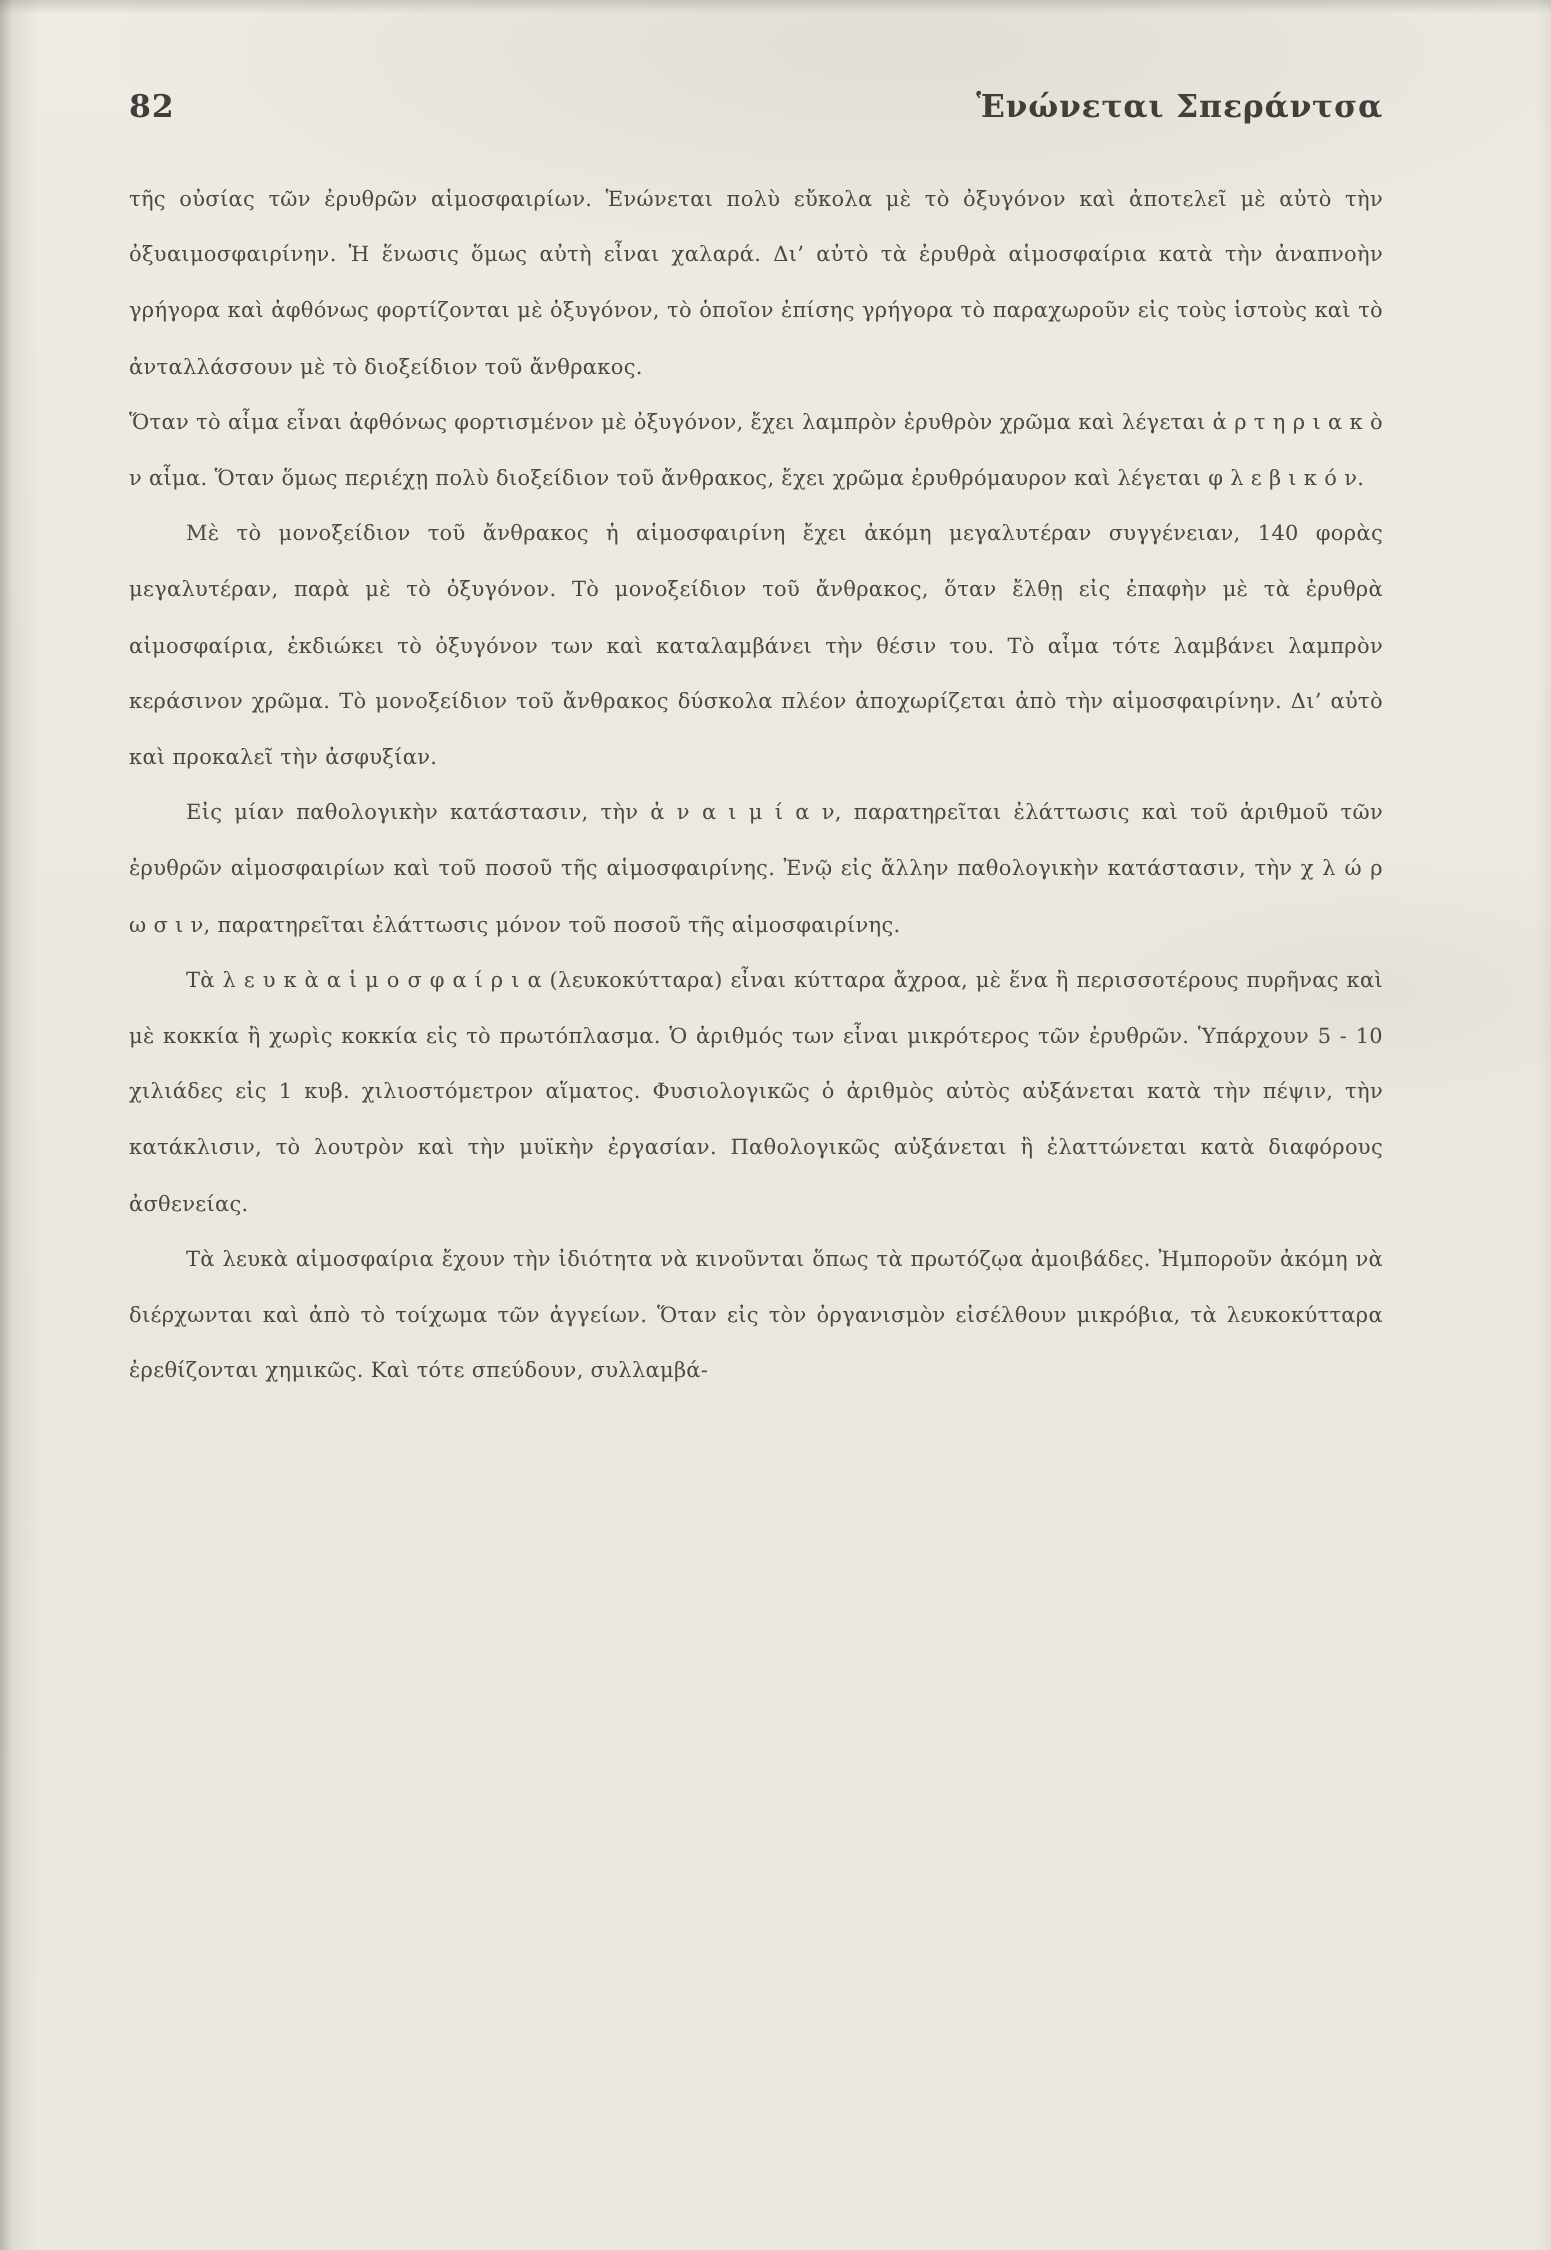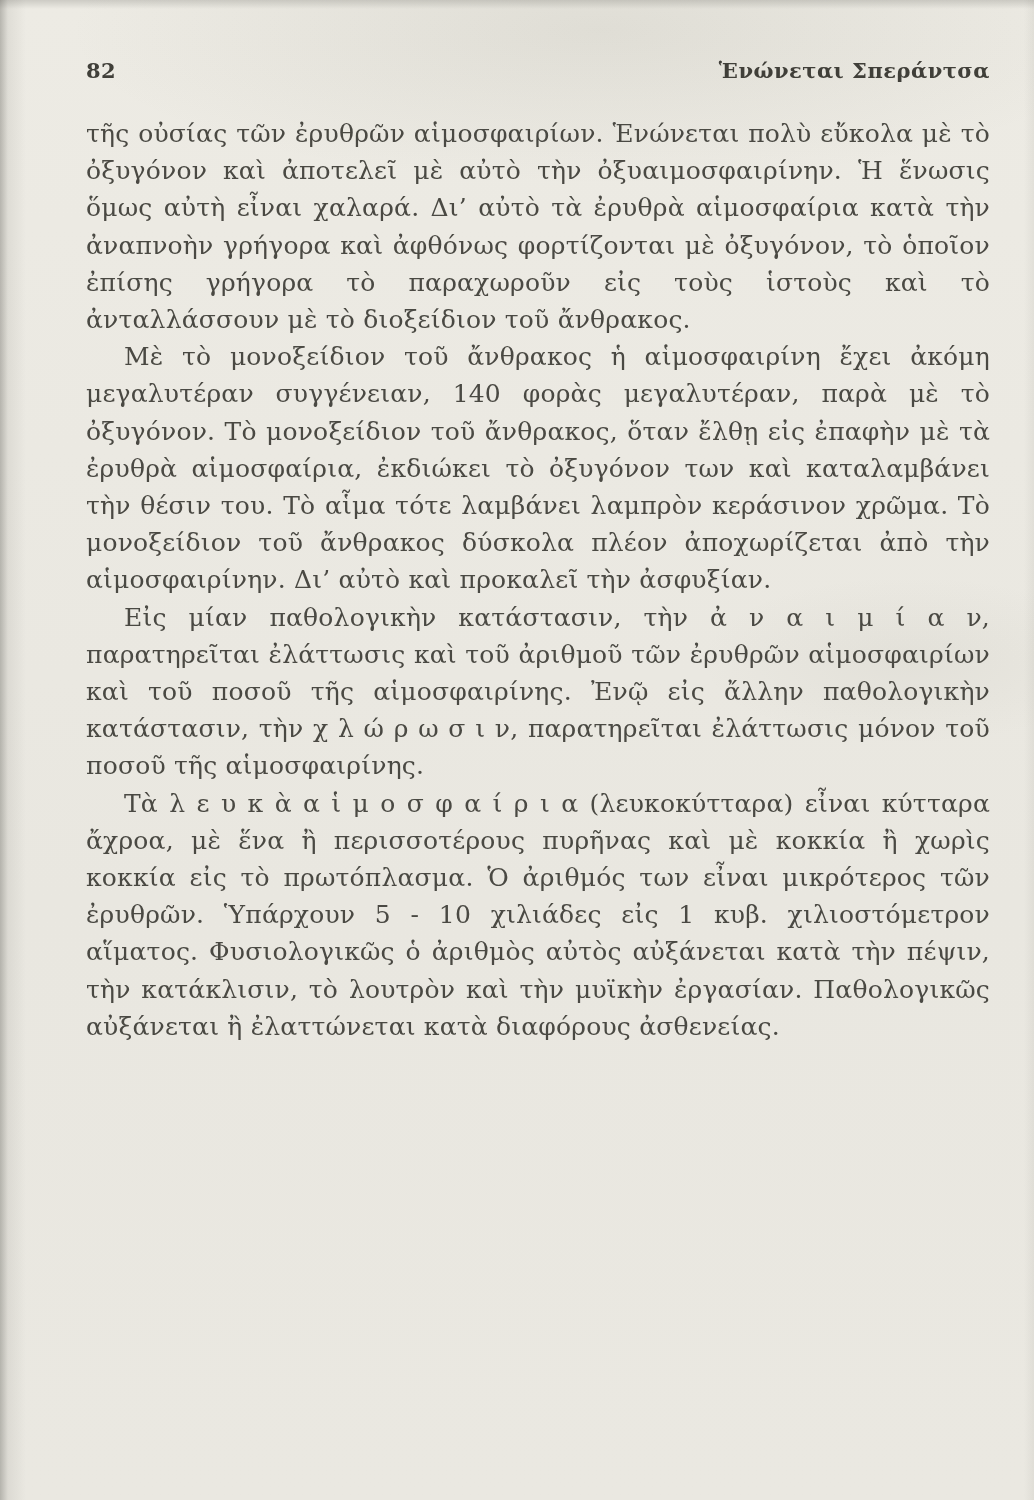--- a/index.html
+++ b/index.html
@@ -10,21 +10,21 @@
     width: 1034px;
     height: 1500px;
     background: #dddbd4;
     overflow: hidden;
   }
   .scan {
     position: relative;
     width: 1034px;
     height: 1500px;
     box-sizing: border-box;
-    padding: 58px 44px 0 86px;
+    padding: 58px 112px 0 86px;
     background:
       radial-gradient(ellipse 760px 220px at 58% 30px, rgba(125,124,108,0.12), transparent 70%),
       radial-gradient(ellipse 300px 120px at 88% 660px, rgba(125,124,108,0.07), transparent 70%),
       linear-gradient(to right, rgba(58,58,52,0.30) 0px, rgba(58,58,52,0.08) 8px, rgba(58,58,52,0.0) 26px),
       linear-gradient(to bottom, rgba(58,58,52,0.18) 0px, rgba(58,58,52,0.0) 9px),
       linear-gradient(to left, rgba(58,58,52,0.06) 0px, rgba(58,58,52,0.0) 10px),
       linear-gradient(#edebe4, #e9e7e0 60%, #eae8e1);
     font-family: "DejaVu Serif", "Liberation Serif", serif;
     color: #474640;
   }
@@ -32,21 +32,21 @@
     display: flex;
     justify-content: space-between;
     align-items: baseline;
     font-size: 21px;
     font-weight: bold;
     letter-spacing: 0.5px;
     color: #403f39;
     margin-bottom: 32px;
   }
   .page-body {
-    font-size: 25px;
+    font-size: 14px;
     line-height: 37.2px;
     text-align: justify;
     letter-spacing: 0.2px;
     color: #4a4943;
   }
   .page-body p {
     margin: 0;
   }
   .page-body p.indent {
     text-indent: 38px;
@@ -55,17 +55,19 @@
 </head>
 <body>
 
 <div class="scan">
   <div class="header">
     <span class="pagenum">82</span>
     <span class="runtitle">Ἑνώνεται Σπεράντσα</span>
   </div>
   <div class="page-body">
       <p class="">τῆς οὐσίας τῶν ἐρυθρῶν αἱμοσφαιρίων. Ἑνώνεται πολὺ εὔκολα μὲ τὸ ὀξυγόνον καὶ ἀποτελεῖ μὲ αὐτὸ τὴν ὀξυαιμοσφαιρίνην. Ἡ ἕνωσις ὅμως αὐτὴ εἶναι χαλαρά. Δι’ αὐτὸ τὰ ἐρυθρὰ αἱμοσφαίρια κατὰ τὴν ἀναπνοὴν γρήγορα καὶ ἀφθόνως φορτίζονται μὲ ὀξυγόνον, τὸ ὁποῖον ἐπίσης γρήγορα τὸ παραχωροῦν εἰς τοὺς ἱστοὺς καὶ τὸ ἀνταλλάσσουν μὲ τὸ διοξείδιον τοῦ ἄνθρακος.</p>
+      <p class="">Ὅταν τὸ αἷμα εἶναι ἀφθόνως φορτισμένον μὲ ὀξυγόνον, ἔχει λαμπρὸν ἐρυθρὸν χρῶμα καὶ λέγεται ἀ ρ τ η ρ ι α κ ὸ ν αἷμα. Ὅταν ὅμως περιέχῃ πολὺ διοξείδιον τοῦ ἄνθρακος, ἔχει χρῶμα ἐρυθρόμαυρον καὶ λέγεται φ λ ε β ι κ ό ν.</p>
       <p class="indent">Μὲ τὸ μονοξείδιον τοῦ ἄνθρακος ἡ αἱμοσφαιρίνη ἔχει ἀκόμη μεγαλυτέραν συγγένειαν, 140 φορὰς μεγαλυτέραν, παρὰ μὲ τὸ ὀξυγόνον. Τὸ μονοξείδιον τοῦ ἄνθρακος, ὅταν ἔλθῃ εἰς ἐπαφὴν μὲ τὰ ἐρυθρὰ αἱμοσφαίρια, ἐκδιώκει τὸ ὀξυγόνον των καὶ καταλαμβάνει τὴν θέσιν του. Τὸ αἷμα τότε λαμβάνει λαμπρὸν κεράσινον χρῶμα. Τὸ μονοξείδιον τοῦ ἄνθρακος δύσκολα πλέον ἀποχωρίζεται ἀπὸ τὴν αἱμοσφαιρίνην. Δι’ αὐτὸ καὶ προκαλεῖ τὴν ἀσφυξίαν.</p>
       <p class="indent">Εἰς μίαν παθολογικὴν κατάστασιν, τὴν ἀ ν α ι μ ί α ν, παρατηρεῖται ἐλάττωσις καὶ τοῦ ἀριθμοῦ τῶν ἐρυθρῶν αἱμοσφαιρίων καὶ τοῦ ποσοῦ τῆς αἱμοσφαιρίνης. Ἐνῷ εἰς ἄλλην παθολογικὴν κατάστασιν, τὴν χ λ ώ ρ ω σ ι ν, παρατηρεῖται ἐλάττωσις μόνον τοῦ ποσοῦ τῆς αἱμοσφαιρίνης.</p>
       <p class="indent">Τὰ λ ε υ κ ὰ  α ἱ μ ο σ φ α ί ρ ι α (λευκοκύτταρα) εἶναι κύτταρα ἄχροα, μὲ ἕνα ἢ περισσοτέρους πυρῆνας καὶ μὲ κοκκία ἢ χωρὶς κοκκία εἰς τὸ πρωτόπλασμα. Ὁ ἀριθμός των εἶναι μικρότερος τῶν ἐρυθρῶν. Ὑπάρχουν 5 - 10 χιλιάδες εἰς 1 κυβ. χιλιοστόμετρον αἵματος. Φυσιολογικῶς ὁ ἀριθμὸς αὐτὸς αὐξάνεται κατὰ τὴν πέψιν, τὴν κατάκλισιν, τὸ λουτρὸν καὶ τὴν μυϊκὴν ἐργασίαν. Παθολογικῶς αὐξάνεται ἢ ἐλαττώνεται κατὰ διαφόρους ἀσθενείας.</p>
+      <p class="indent">Τὰ λευκὰ αἱμοσφαίρια ἔχουν τὴν ἰδιότητα νὰ κινοῦνται ὅπως τὰ πρωτόζῳα ἀμοιβάδες. Ἠμποροῦν ἀκόμη νὰ διέρχωνται καὶ ἀπὸ τὸ τοίχωμα τῶν ἀγγείων. Ὅταν εἰς τὸν ὀργανισμὸν εἰσέλθουν μικρόβια, τὰ λευκοκύτταρα ἐρεθίζονται χημικῶς. Καὶ τότε σπεύδουν, συλλαμβά-</p>
     </div>
 </div>
 
 </body></html>

